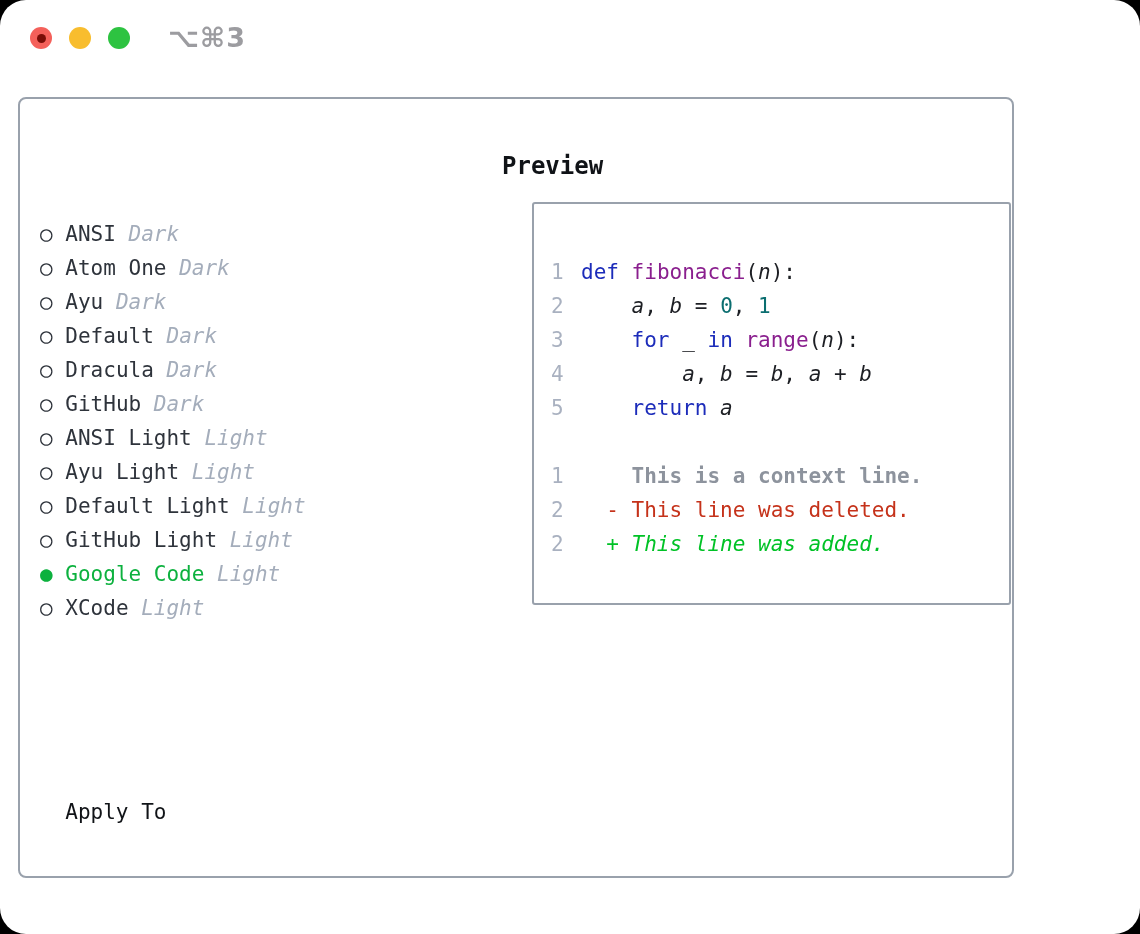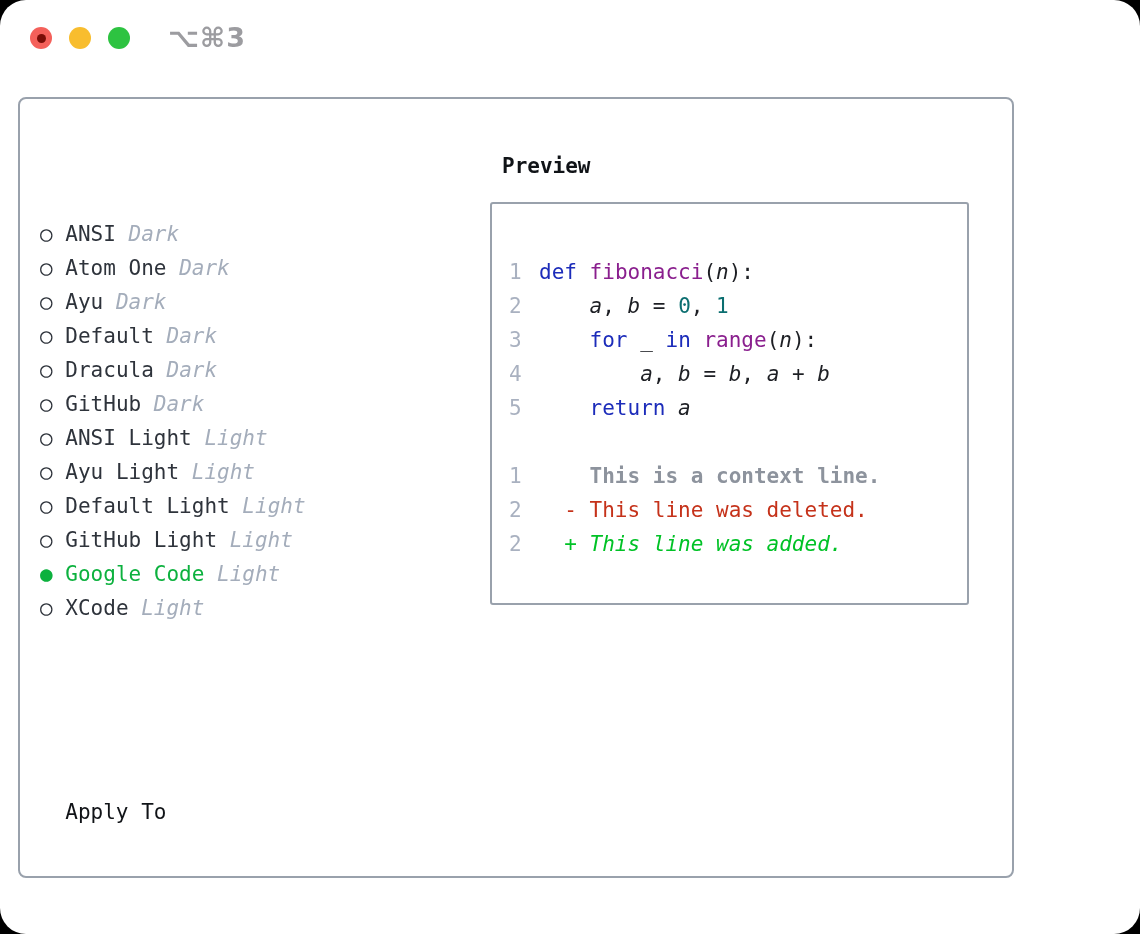--- a/index.html
+++ b/index.html
@@ -43,25 +43,25 @@
   .hdr { color:var(--header); font-weight:bold; }
   .sec-hdr { color:var(--header); }
   .dot { color:var(--item); }
   .dot-sel { color:var(--green-sel); }
   .name { color:var(--item); }
   .name-sel { color:var(--green-sel); }
   .variant { color:var(--muted); font-style:italic; }
 
   
   .preview-title {
-    position:absolute; left:482px; top:50px; font-size:21px; line-height:34px;
+    position:absolute; left:482px; top:50px; font-size:24px; line-height:34px;
     font-weight:bold; color:var(--header);
   }
   .preview-box {
-    position:absolute; left:470px; top:103px; width:479px; height:403px;
+    position:absolute; left:512px; top:103px; width:479px; height:403px;
     border:2px solid var(--border); border-radius:3px; background:#fff;
   }
   .code {
     position:absolute; left:17px; top:51px;
     font-size:21px; line-height:34px; white-space:pre;
   }
   .cline { height:34px; }
   .lnum { display:inline-block; width:30px; color:var(--lnum); }
   .tok-pl  { color:var(--code-plain); }
   .tok-kw  { color:var(--code-kw); }

